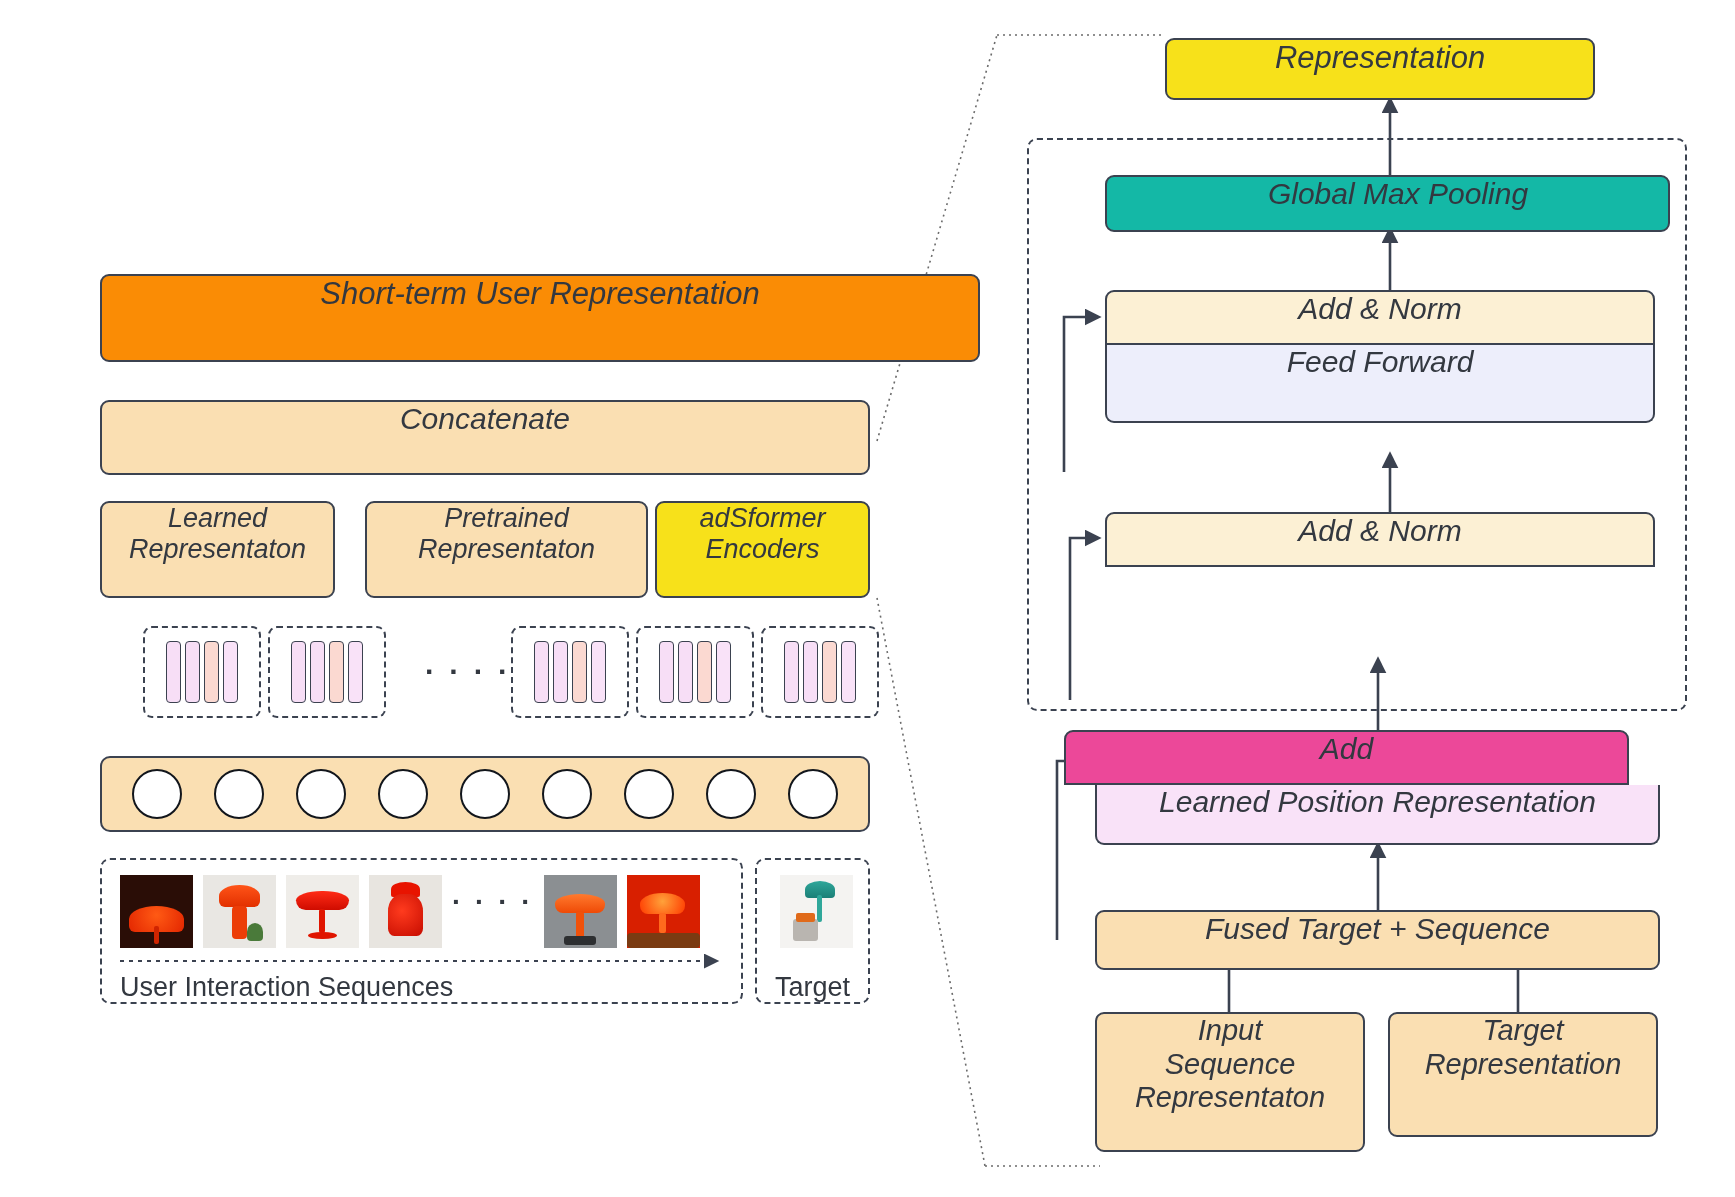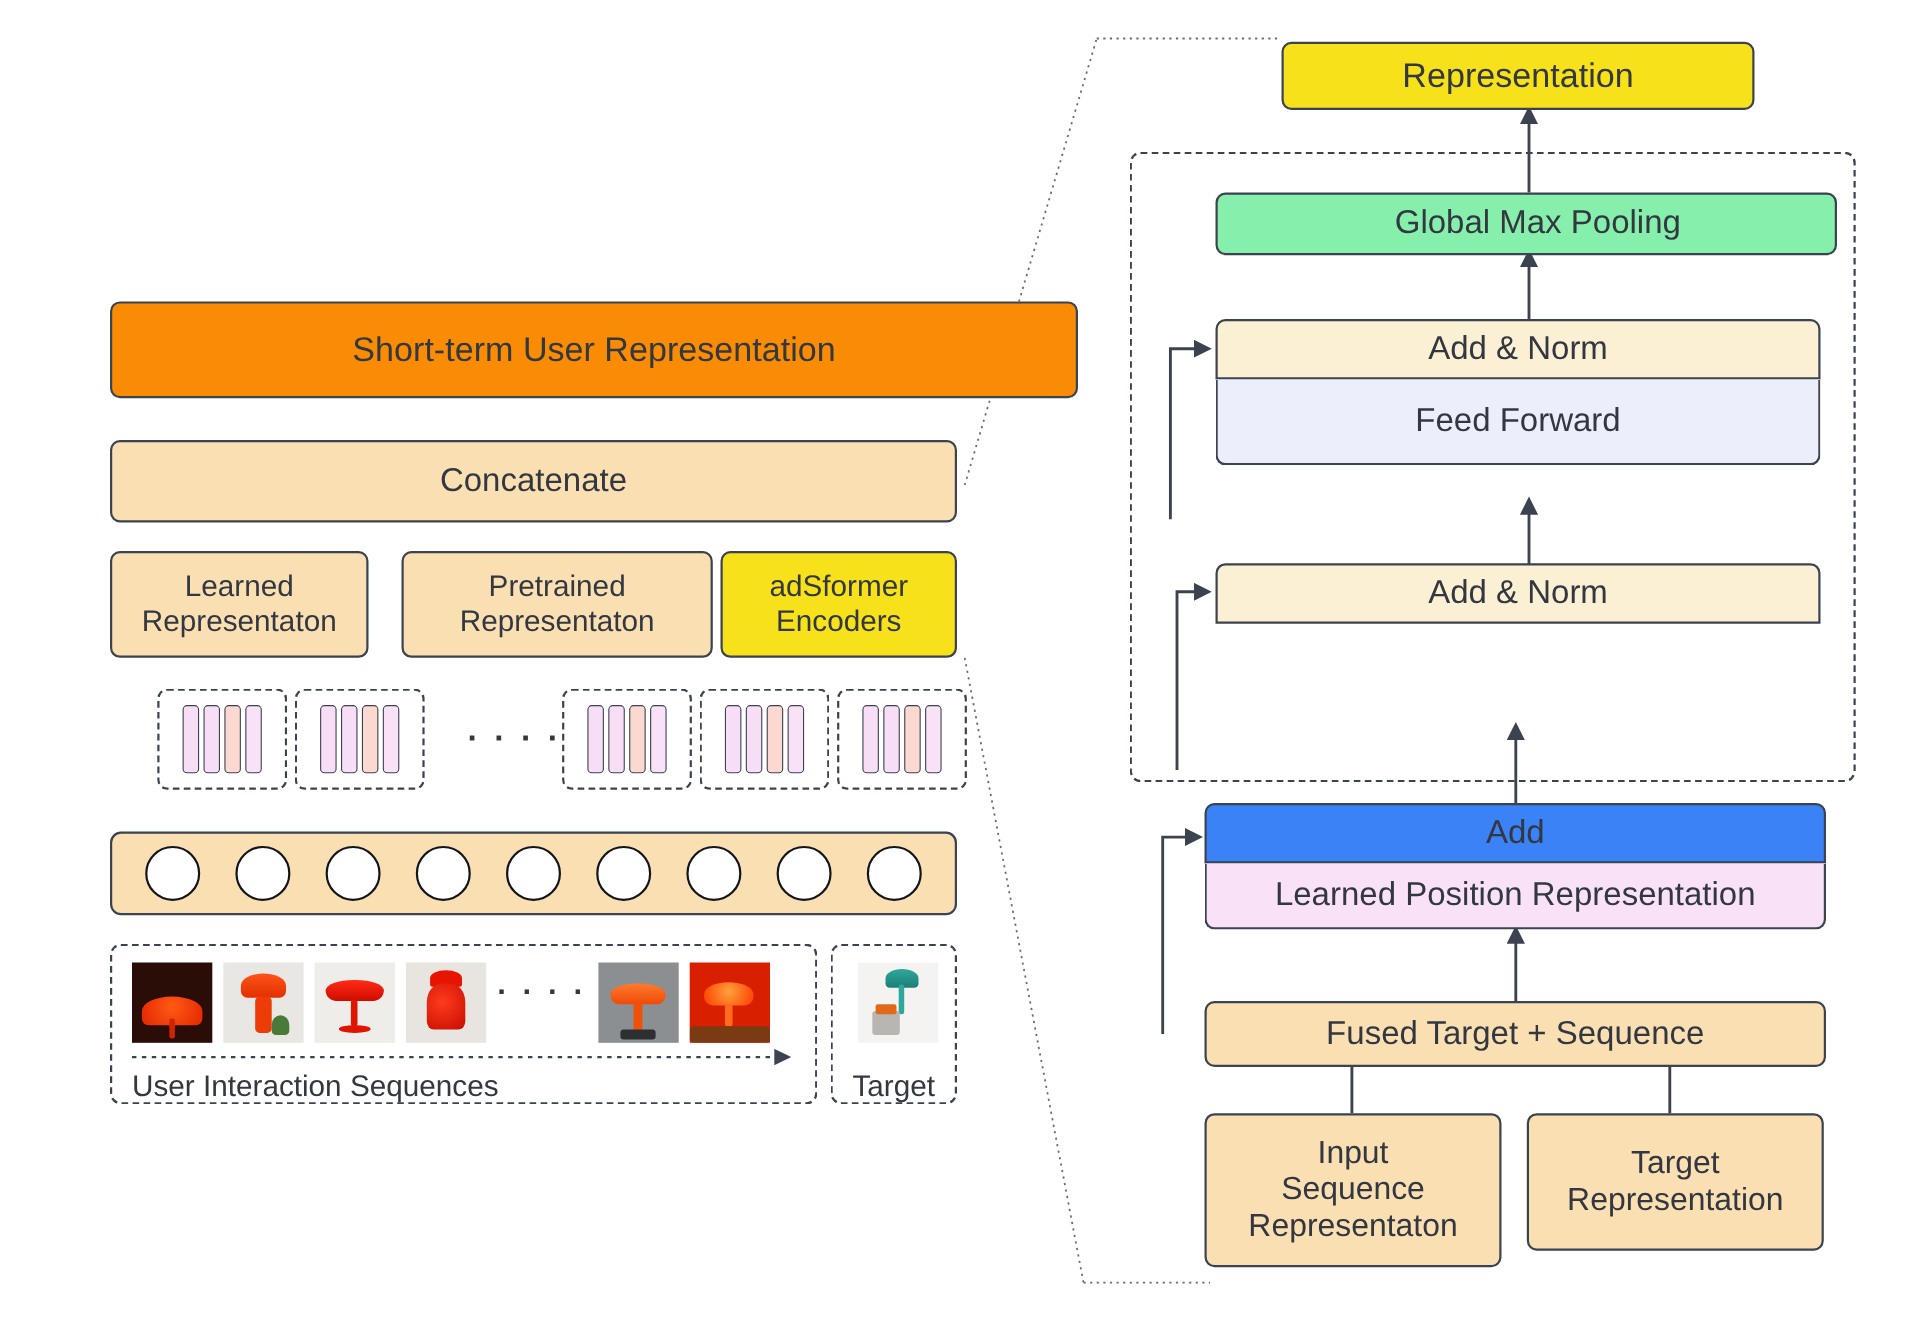--- a/index.html
+++ b/index.html
@@ -14,25 +14,26 @@
     height:1197px;
     background:#fff;
     overflow:hidden;
   }
   .box{
     position:absolute;
     box-sizing:border-box;
     border:2.2px solid #3b4250;
     border-radius:9px;
     display:flex;
-    align-items:center;
+    align-items:flex-start;
     justify-content:center;
     text-align:center;
     line-height:1.16;
     color:#333840;
+    font-style:italic;
   }
   .lbl{display:block;white-space:pre-line;}
   .dashwrap{
     position:absolute;
     box-sizing:border-box;
     border:2.6px dashed #3b4250;
     border-radius:10px;
     background:transparent;
   }
   .plain-text{
@@ -280,36 +281,36 @@
   <div class="plain-text" style="left:775px;top:972px;font-size:27px;">
     <span>Target</span>
   </div>
 
   <div class="box" style="left:1165px;top:38px;width:430px;height:62px;background:#f7e11a;font-size:31px;">
     <span class="lbl">Representation</span>
   </div>
 
   <div class="dashwrap" style="left:1027px;top:138px;width:660px;height:573px;"></div>
 
-  <div class="box" style="left:1105px;top:175px;width:565px;height:57px;background:#86efac;font-size:30px;padding-left:21px;">
+  <div class="box" style="left:1105px;top:175px;width:565px;height:57px;background:#14b8a6;font-size:30px;padding-left:21px;">
     <span class="lbl">Global Max Pooling</span>
   </div>
 
   <div class="box" style="left:1105px;top:290px;width:550px;height:55px;background:#fcf0d4;font-size:30px;border-radius:9px 9px 0 0;">
     <span class="lbl">Add &amp; Norm</span>
   </div>
   <div class="box" style="left:1105px;top:345px;width:550px;height:78px;background:#edeefb;font-size:30px;border-top:none;border-radius:0 0 9px 9px;">
     <span class="lbl">Feed Forward</span>
   </div>
 
   <div class="box" style="left:1105px;top:512px;width:550px;height:55px;background:#fcf0d4;font-size:30px;border-radius:9px 9px 0 0;">
     <span class="lbl">Add &amp; Norm</span>
   </div>
 
-  <div class="box" style="left:1095px;top:730px;width:565px;height:55px;background:#3b82f6;font-size:30px;border-radius:9px 9px 0 0;">
+  <div class="box" style="left:1064px;top:730px;width:565px;height:55px;background:#ec4899;font-size:30px;border-radius:9px 9px 0 0;">
     <span class="lbl">Add</span>
   </div>
   <div class="box" style="left:1095px;top:785px;width:565px;height:60px;background:#f9e2f8;font-size:30px;border-top:none;border-radius:0 0 9px 9px;">
     <span class="lbl">Learned Position Representation</span>
   </div>
 
   <div class="box" style="left:1095px;top:910px;width:565px;height:60px;background:#fadfb2;font-size:30px;">
     <span class="lbl">Fused Target + Sequence</span>
   </div>
 

